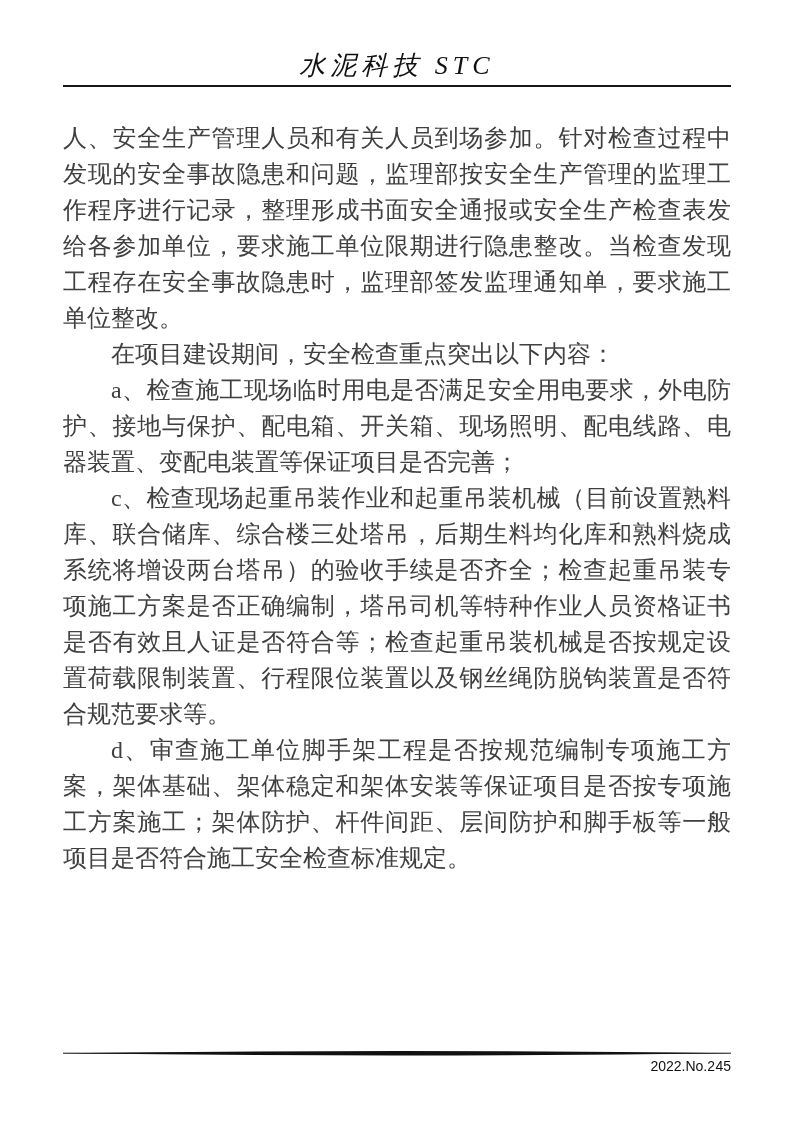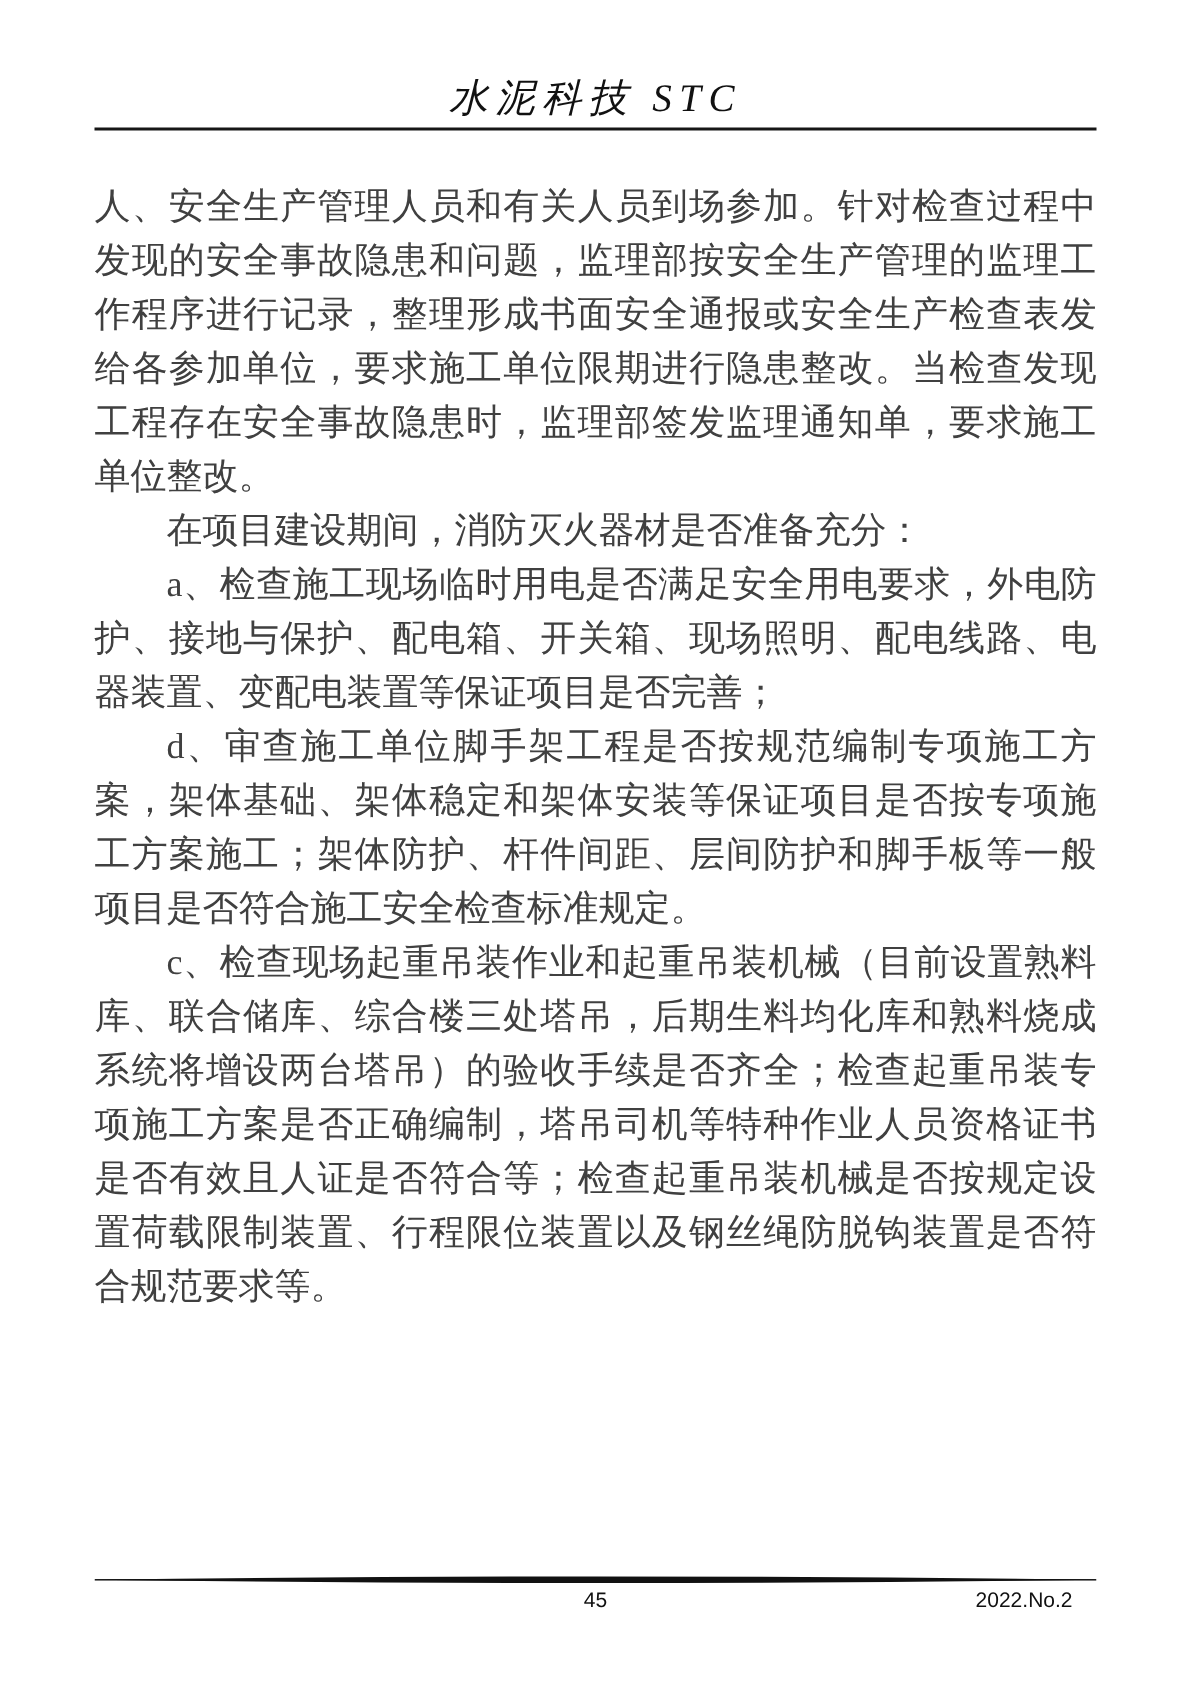--- a/index.html
+++ b/index.html
@@ -75,43 +75,43 @@
     width: 668px;
     height: 18px;
     font-family: "Liberation Sans", "DejaVu Sans", sans-serif;
     font-size: 14px;
     color: #111111;
   }
   .page-number {
     position: absolute;
     left: 0;
     width: 100%;
-    text-align: center;
+    text-align: right;
   }
   .issue-label {
     position: absolute;
     right: 16px;
     text-align: right;
   }
 </style>
 </head>
 <body>
 
 <div class="page">
 
   <div class="journal-title">水泥科技 STC</div>
 
   <div class="header-rule"></div>
 
   <div class="body-text">
     <p class="noindent">人、安全生产管理人员和有关人员到场参加。针对检查过程中发现的安全事故隐患和问题，监理部按安全生产管理的监理工作程序进行记录，整理形成书面安全通报或安全生产检查表发给各参加单位，要求施工单位限期进行隐患整改。当检查发现工程存在安全事故隐患时，监理部签发监理通知单，要求施工单位整改。</p>
-    <p>在项目建设期间，消防灭火器材是否准备充分：</p>
+    <p>在项目建设期间，安全检查重点突出以下内容：</p>
     <p>a、检查施工现场临时用电是否满足安全用电要求，外电防护、接地与保护、配电箱、开关箱、现场照明、配电线路、电器装置、变配电装置等保证项目是否完善；</p>
+    <p>c、检查现场起重吊装作业和起重吊装机械（目前设置熟料库、联合储库、综合楼三处塔吊，后期生料均化库和熟料烧成系统将增设两台塔吊）的验收手续是否齐全；检查起重吊装专项施工方案是否正确编制，塔吊司机等特种作业人员资格证书是否有效且人证是否符合等；检查起重吊装机械是否按规定设置荷载限制装置、行程限位装置以及钢丝绳防脱钩装置是否符合规范要求等。</p>
     <p>d、审查施工单位脚手架工程是否按规范编制专项施工方案，架体基础、架体稳定和架体安装等保证项目是否按专项施工方案施工；架体防护、杆件间距、层间防护和脚手板等一般项目是否符合施工安全检查标准规定。</p>
-    <p>c、检查现场起重吊装作业和起重吊装机械（目前设置熟料库、联合储库、综合楼三处塔吊，后期生料均化库和熟料烧成系统将增设两台塔吊）的验收手续是否齐全；检查起重吊装专项施工方案是否正确编制，塔吊司机等特种作业人员资格证书是否有效且人证是否符合等；检查起重吊装机械是否按规定设置荷载限制装置、行程限位装置以及钢丝绳防脱钩装置是否符合规范要求等。</p>
   </div>
 
   <svg class="footer-rule" viewBox="0 0 668 7" preserveAspectRatio="none">
     <rect x="0" y="2.7" width="668" height="1" fill="#161616"></rect>
     <path d="M 0,3.2 Q 334,-1.2 668,3.2 Q 334,7.6 0,3.2 Z" fill="#111111"></path>
   </svg>
 
   <div class="footer-row">
     <span class="page-number">45</span>
     <span class="issue-label">2022.No.2</span>

